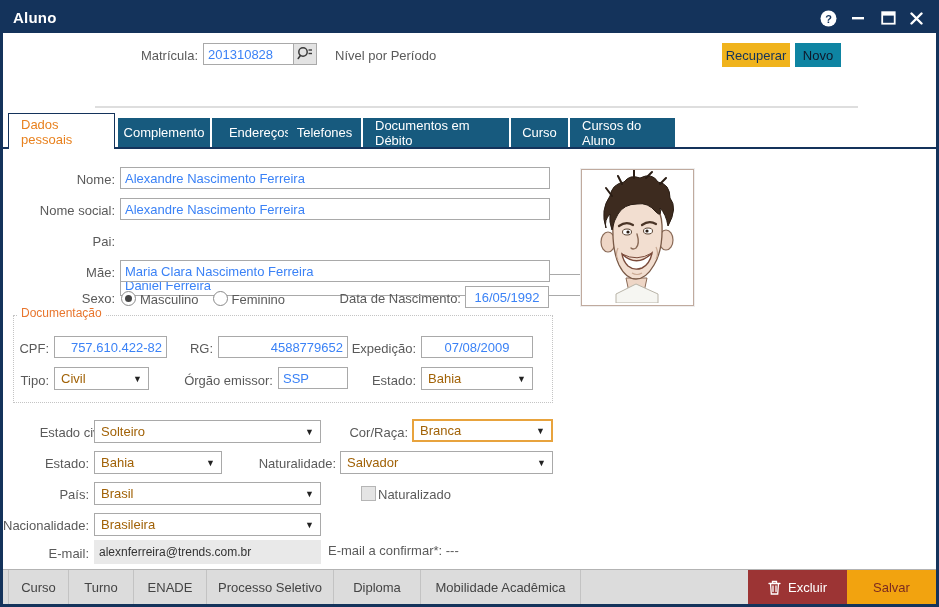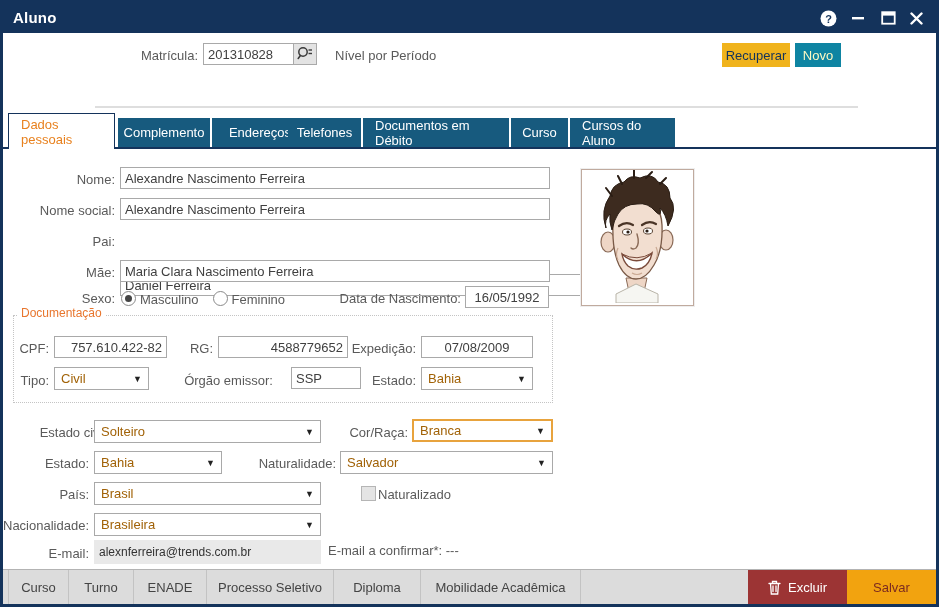--- a/index.html
+++ b/index.html
@@ -4,25 +4,25 @@
 <style>
   html,body{margin:0;padding:0;background:#f3f3f3;font-family:"Liberation Sans",sans-serif;}
   #window{position:relative;width:939px;height:607px;background:#14335b;box-sizing:border-box;overflow:hidden;}
   #inner{position:absolute;left:3px;top:3px;right:3px;bottom:3px;background:#ffffff;}
   
   #titlebar{position:absolute;left:0;top:0;right:0;height:30px;background:#14335b;color:#fff;}
   #titlebar .title{position:absolute;left:10px;top:6px;font-size:15px;font-weight:bold;letter-spacing:.2px;}
   .tb-ico{position:absolute;top:5px;width:20px;height:20px;cursor:pointer;display:flex;align-items:center;justify-content:center;}
   
   .lbl{position:absolute;font-size:13px;color:#5a5a5a;text-align:right;white-space:nowrap;}
-  .txt{position:absolute;box-sizing:border-box;border:1px solid #a9a9a9;background:#fff;font-family:"Liberation Sans",sans-serif;font-size:13px;color:#404040;padding:0 4px;height:22px;}
+  .txt{position:absolute;box-sizing:border-box;border:1px solid #a9a9a9;background:#fff;font-family:"Liberation Sans",sans-serif;font-size:13px;color:#3b82f6;padding:0 4px;height:22px;}
   .btn{position:absolute;box-sizing:border-box;border:none;font-family:"Liberation Sans",sans-serif;font-size:13px;cursor:pointer;display:flex;align-items:center;justify-content:center;}
   #btn-lookup{background:#e3e3e3;border:1px solid #a9a9a9;}
   #btn-recuperar{background:#f0b31c;color:#14335b;}
-  #btn-novo{background:#0e84a2;color:#fef9c3;}
+  #btn-novo{background:#0e84a2;color:#0f172a;}
   #divider{position:absolute;left:92px;top:103px;width:763px;height:2px;background:#dedede;}
   
   #tabline{position:absolute;left:0;top:144px;right:0;height:2px;background:#14335b;}
   .tab{position:absolute;top:115px;height:29px;background:#175a7e;color:#fff;font-size:13px;display:flex;align-items:center;justify-content:center;padding:0 12px;cursor:pointer;box-sizing:border-box;}
   .tab.active{top:110px;height:36px;background:#fff;color:#e8811e;border:1px solid #14335b;border-bottom:none;z-index:2;}
   
   .sel{position:absolute;box-sizing:border-box;border:1px solid #a9a9a9;background:#fff;height:23px;font-size:13px;color:#a16207;display:flex;align-items:center;padding:0 6px;cursor:pointer;}
   .sel::after{content:"▼";font-size:9px;color:#222;margin-left:auto;}
   .sel.focus{border:2px solid #e8a33d;}
   
@@ -132,21 +132,21 @@
     <span class="lbl" style="left:150px;top:338px;width:60px;">RG:</span>
     <input class="txt right" style="left: 215px; top: 333px; width: 130px;" value="4588779652">
     <span class="lbl" style="left:330px;top:338px;width:83px;">Expedição:</span>
     <input class="txt center" style="left: 418px; top: 333px; width: 112px;" value="07/08/2009">
 
     <span class="lbl" style="left:0;top:370px;width:46px;">Tipo:</span>
     <div class="sel" style="left:51px;top:364px;width:95px;">
         <span>Civil</span>
       </div>
     <span class="lbl" style="left:160px;top:370px;width:110px;">Órgão emissor:</span>
-    <input class="txt" style="left: 288px; top: 364px; width: 70px;" value="SSP">
+    <input class="txt" style="left: 275px; top: 364px; width: 70px;" value="SSP">
     <span class="lbl" style="left:330px;top:370px;width:83px;">Estado:</span>
     <div class="sel" style="left:418px;top:364px;width:112px;">
         <span>Bahia</span>
       </div>
 
     <span class="lbl" style="left:0;top:422px;width:86px;padding-left:20px;">Estado civil:</span>
     <div class="sel" style="left:91px;top:417px;width:227px;">
         <span>Solteiro</span>
       </div>
     <span class="lbl" style="left:300px;top:422px;width:105px;">Cor/Raça:</span>

